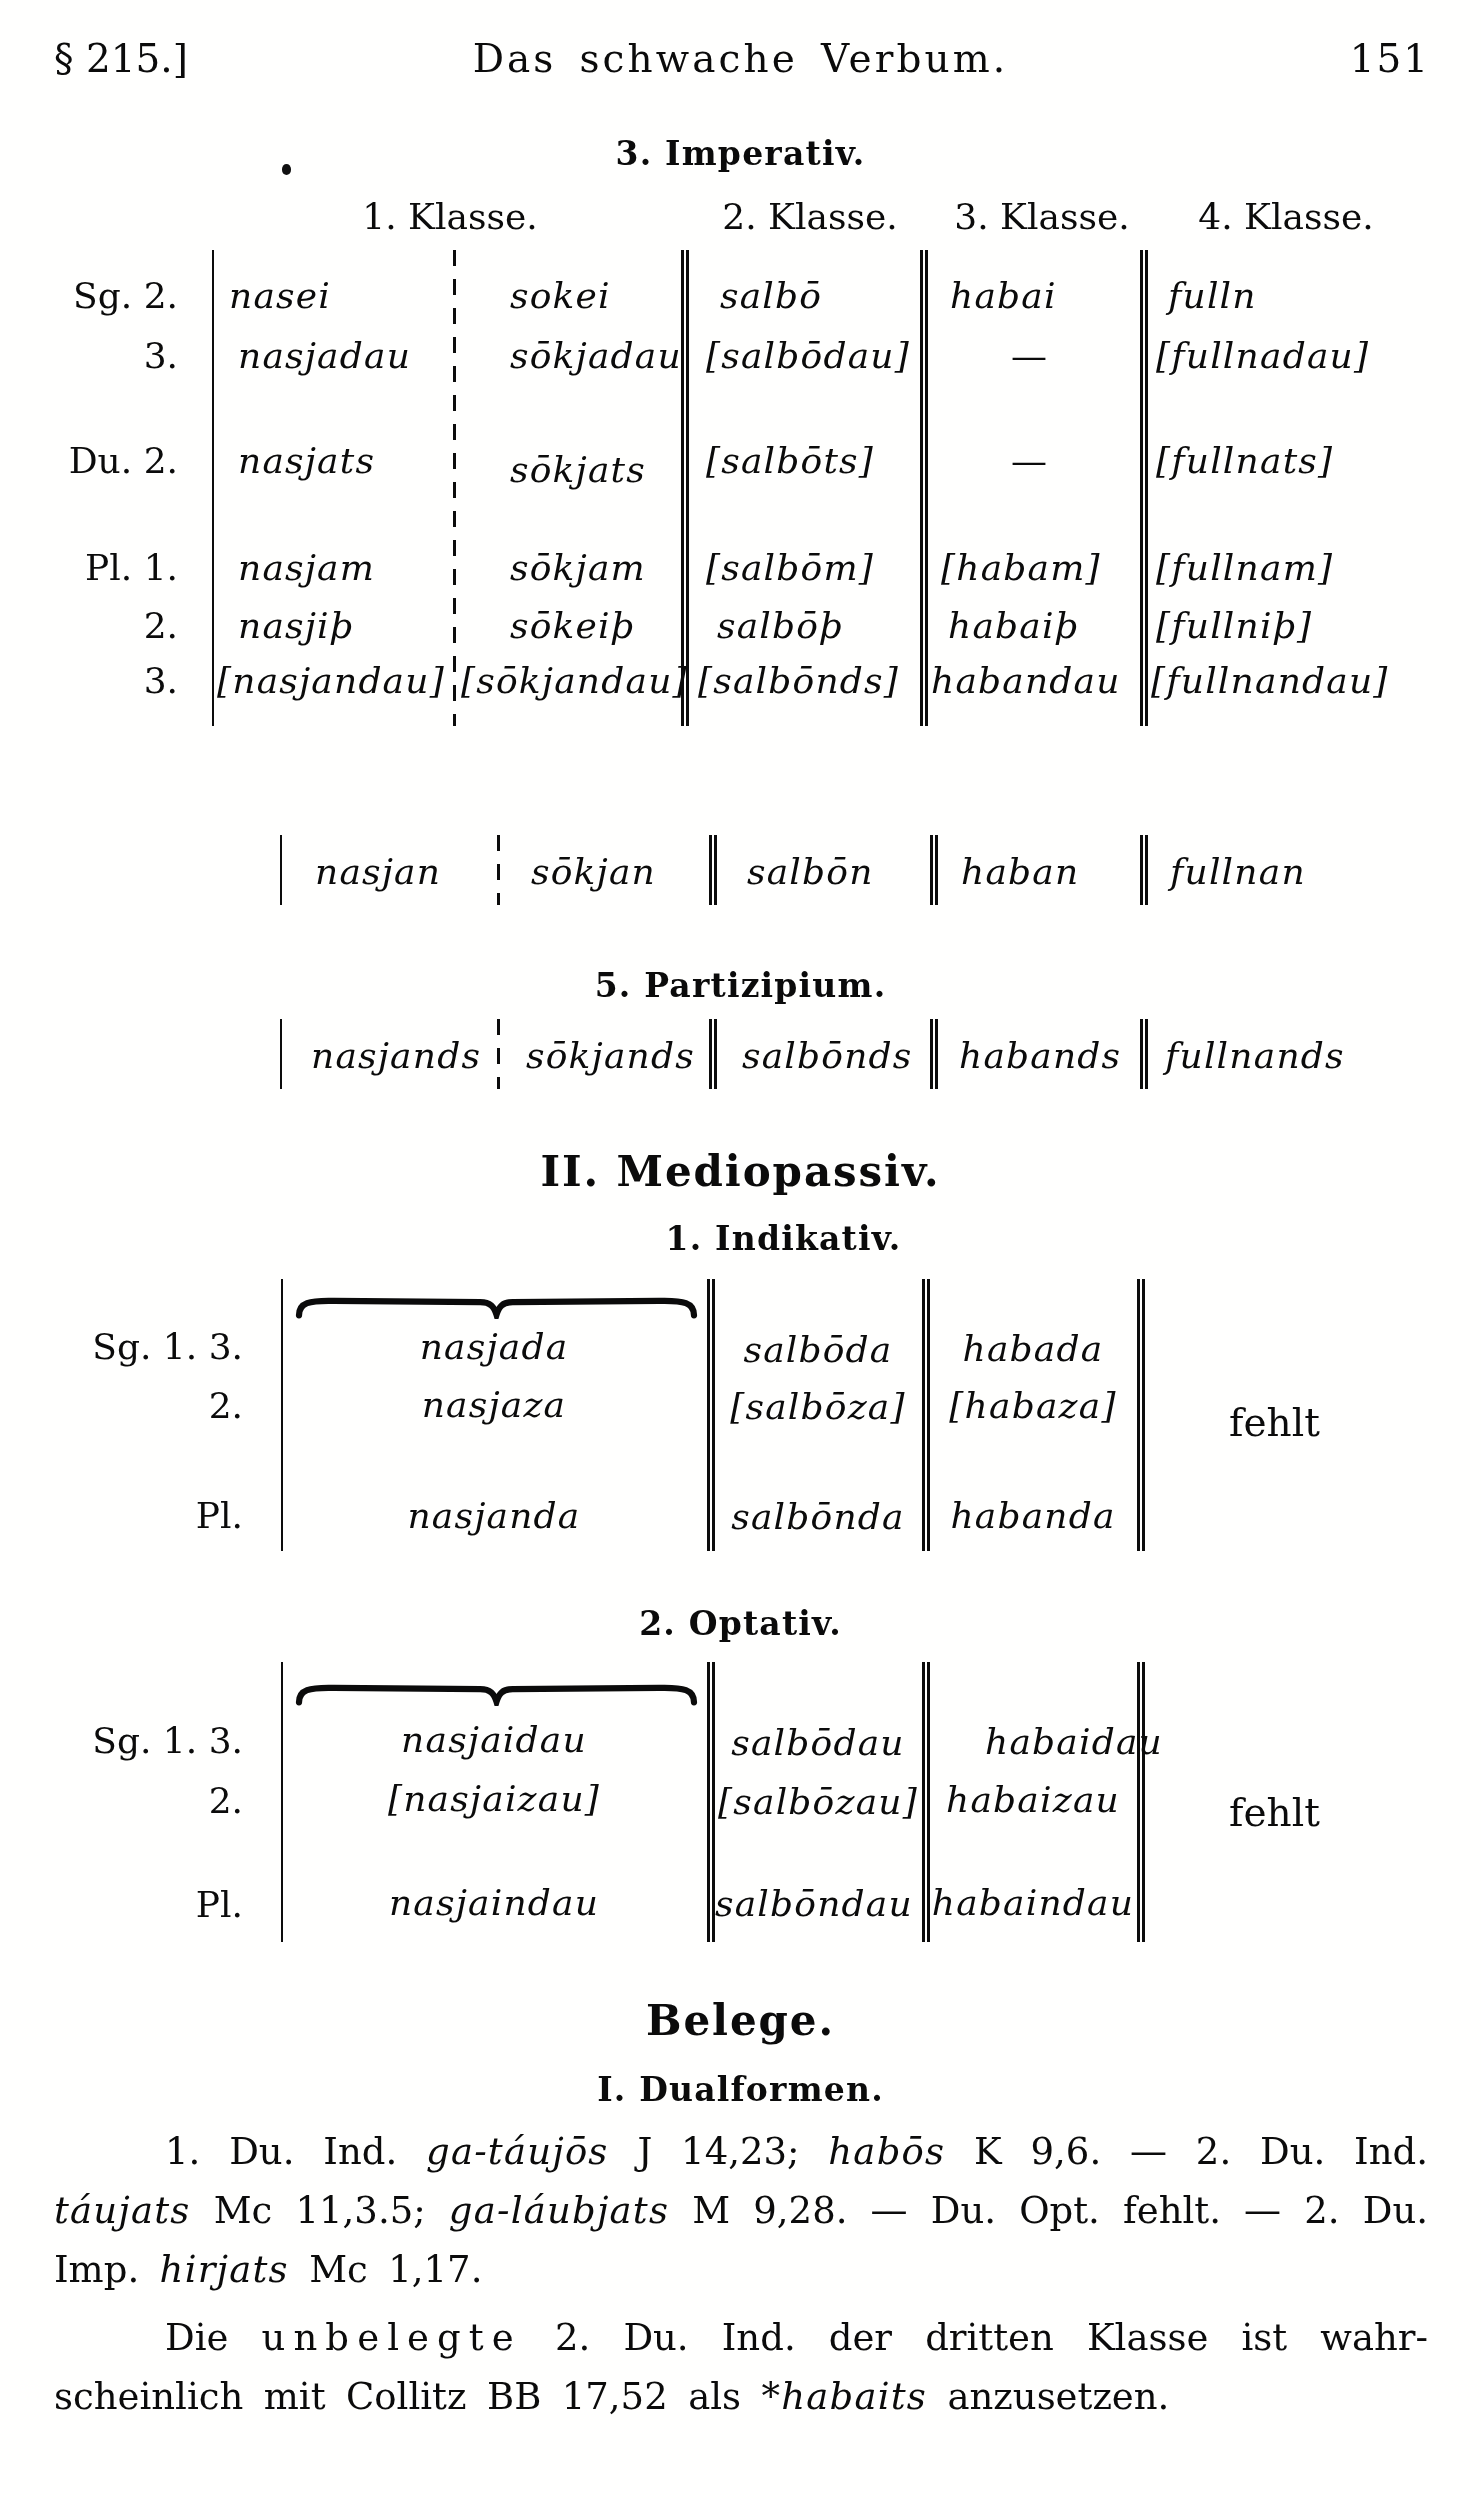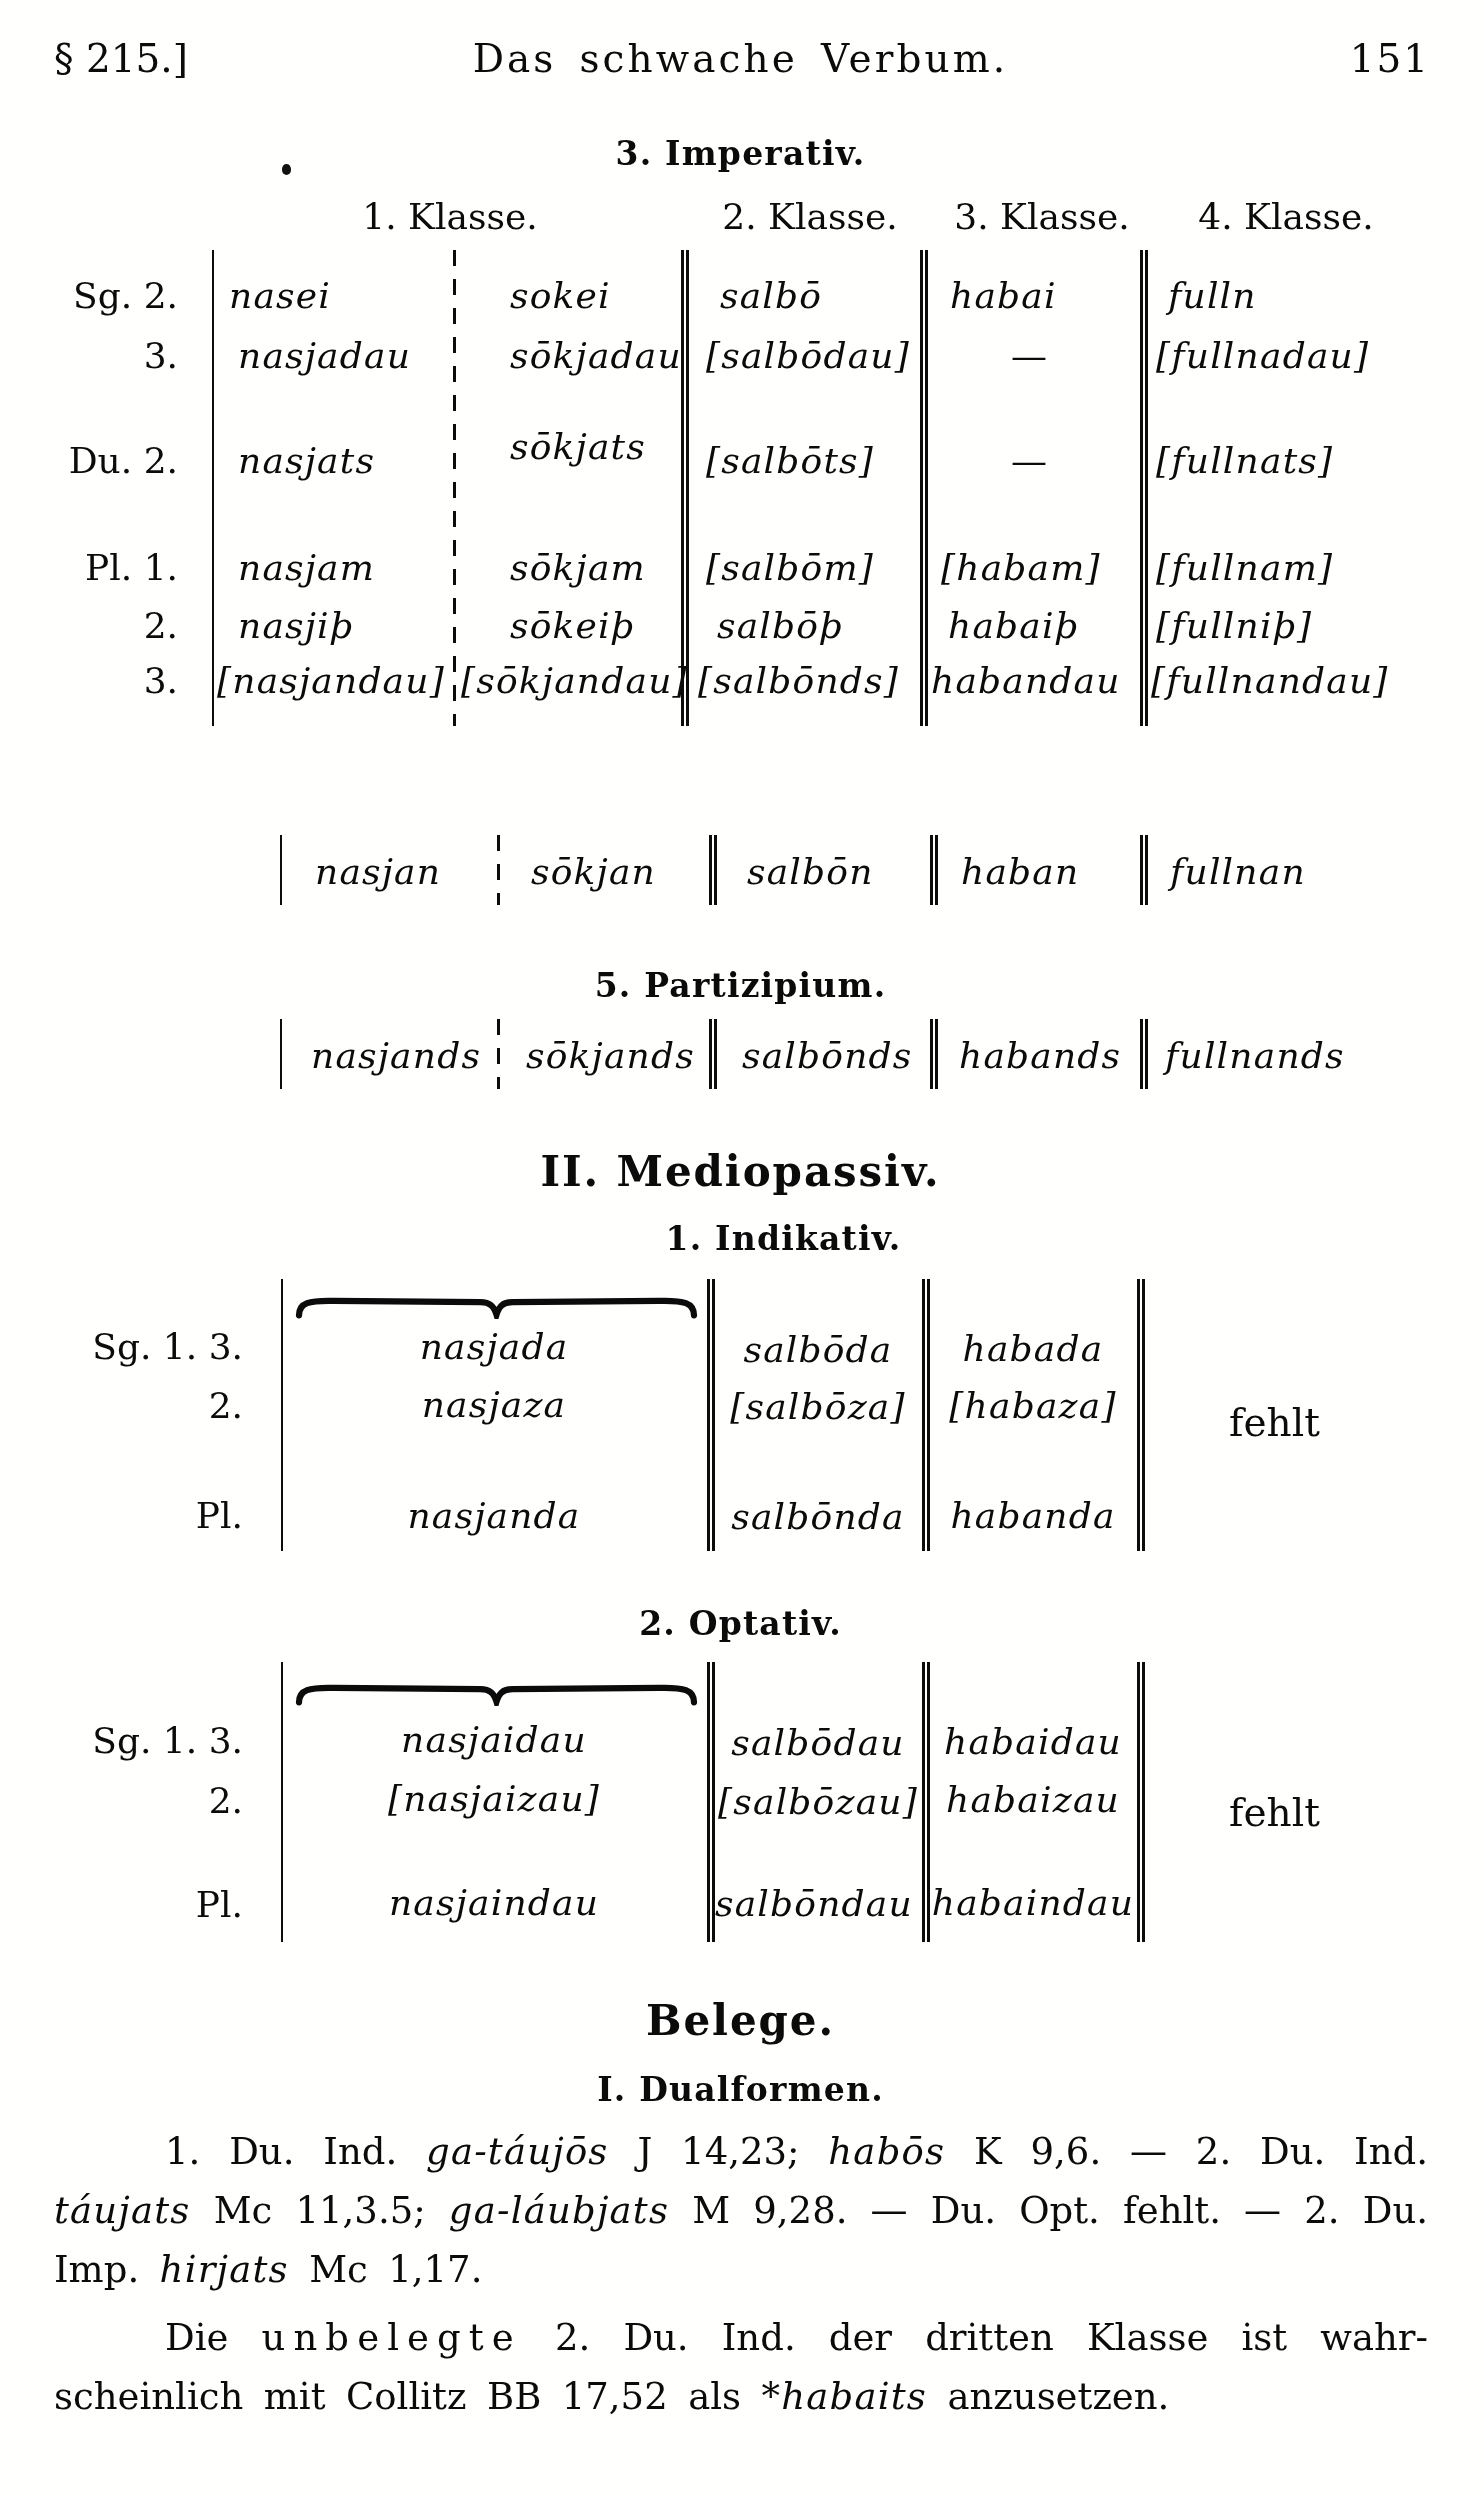--- a/index.html
+++ b/index.html
@@ -69,21 +69,21 @@
 
     <div class="lab" style="left:0;width:122px;top:85px;">3.</div>
     <div class="cell it" style="left:182px;top:85px;">nasjadau</div>
     <div class="cell it" style="left:454px;top:85px;">sōkjadau</div>
     <div class="cell it" style="left:650px;top:85px;">[salbōdau]</div>
     <div class="cell ctr" style="left:870px;width:206px;top:85px;">—</div>
     <div class="cell it" style="left:1100px;top:85px;">[fullnadau]</div>
 
     <div class="lab" style="left:0;width:122px;top:190px;">Du. 2.</div>
     <div class="cell it" style="left:182px;top:190px;">nasjats</div>
-    <div class="cell it" style="left:454px;top:176px;">sōkjats</div>
+    <div class="cell it" style="left:454px;top:199px;">sōkjats</div>
     <div class="cell it" style="left:650px;top:190px;">[salbōts]</div>
     <div class="cell ctr" style="left:870px;width:206px;top:190px;">—</div>
     <div class="cell it" style="left:1100px;top:190px;">[fullnats]</div>
 
     <div class="lab" style="left:0;width:122px;top:297px;">Pl. 1.</div>
     <div class="cell it" style="left:182px;top:297px;">nasjam</div>
     <div class="cell it" style="left:454px;top:297px;">sōkjam</div>
     <div class="cell it" style="left:650px;top:297px;">[salbōm]</div>
     <div class="cell it" style="left:885px;top:297px;">[habam]</div>
     <div class="cell it" style="left:1100px;top:297px;text-align:right;">[fullnam]</div>
@@ -166,21 +166,21 @@
   <div class="tbl" style="left:278px;top:1662px;width:1125px;height:280px;">
     <div class="vl s" style="left:2.5px;"></div>
     <div class="vl dbl" style="left:429px;"></div>
     <div class="vl dbl" style="left:644px;"></div>
     <div class="vl dbl" style="left:859px;"></div>
     <svg class="brace" style="left:16.2px;top:19px;" width="405" height="25" viewBox="0 0 648 40">
       <path d="M8 34 C8 14 24 10 64 11 L298 13 C314 13 320 20 324 33 C328 20 334 13 350 13 L584 11 C624 10 640 14 640 34" fill="none" stroke="#0b0b0b" stroke-width="10" stroke-linecap="round"></path>
     </svg>
     <div class="cell it ctr" style="left:5px;width:422px;top:57px;">nasjaidau</div>
     <div class="cell it ctr" style="left:437px;width:206px;top:60px;">salbōdau</div>
-    <div class="cell it ctr" style="left:652px;width:206px;top:59px;">habaidau</div>
+    <div class="cell it ctr" style="left:652px;width:206px;top:59px;padding-left:41px;">habaidau</div>
     <div class="cell it ctr" style="left:5px;width:422px;top:116px;">[nasjaizau]</div>
     <div class="cell it ctr" style="left:437px;width:206px;top:119px;">[salbōzau]</div>
     <div class="cell it ctr" style="left:652px;width:206px;top:117px;">habaizau</div>
     <div class="cell it ctr" style="left:5px;width:422px;top:220px;">nasjaindau</div>
     <div class="cell it ctr" style="left:437px;width:194px;top:221px;text-align:center;">salbōndau</div>
     <div class="cell it ctr" style="left:652px;width:206px;top:220px;">habaindau</div>
   </div>
 
   <div class="h big" style="top:1996px;">Belege.</div>
   <div class="h" style="top:2070px;">I. Dualformen.</div>

